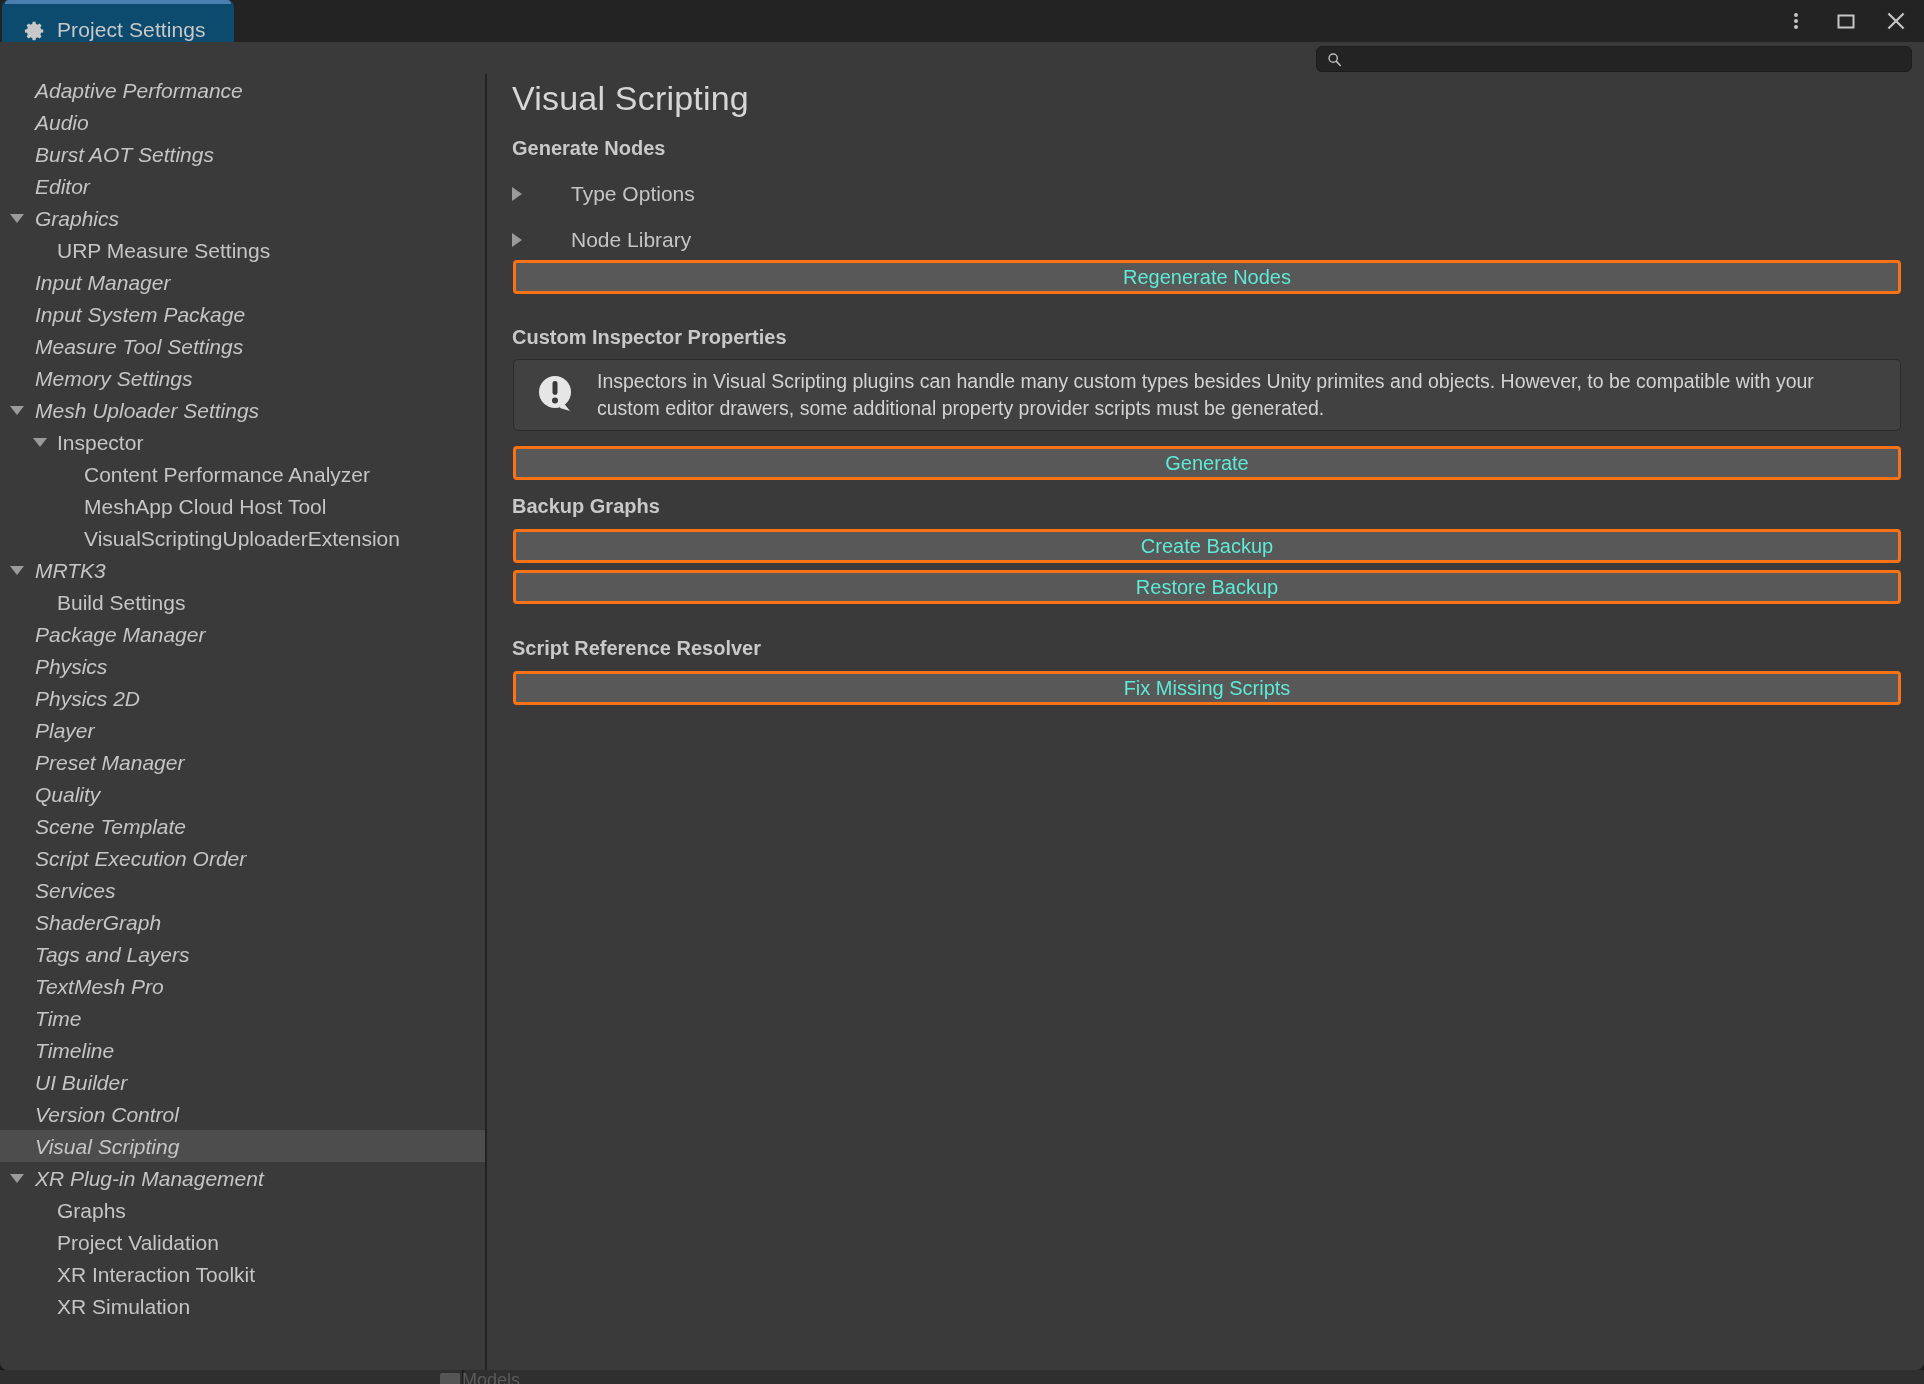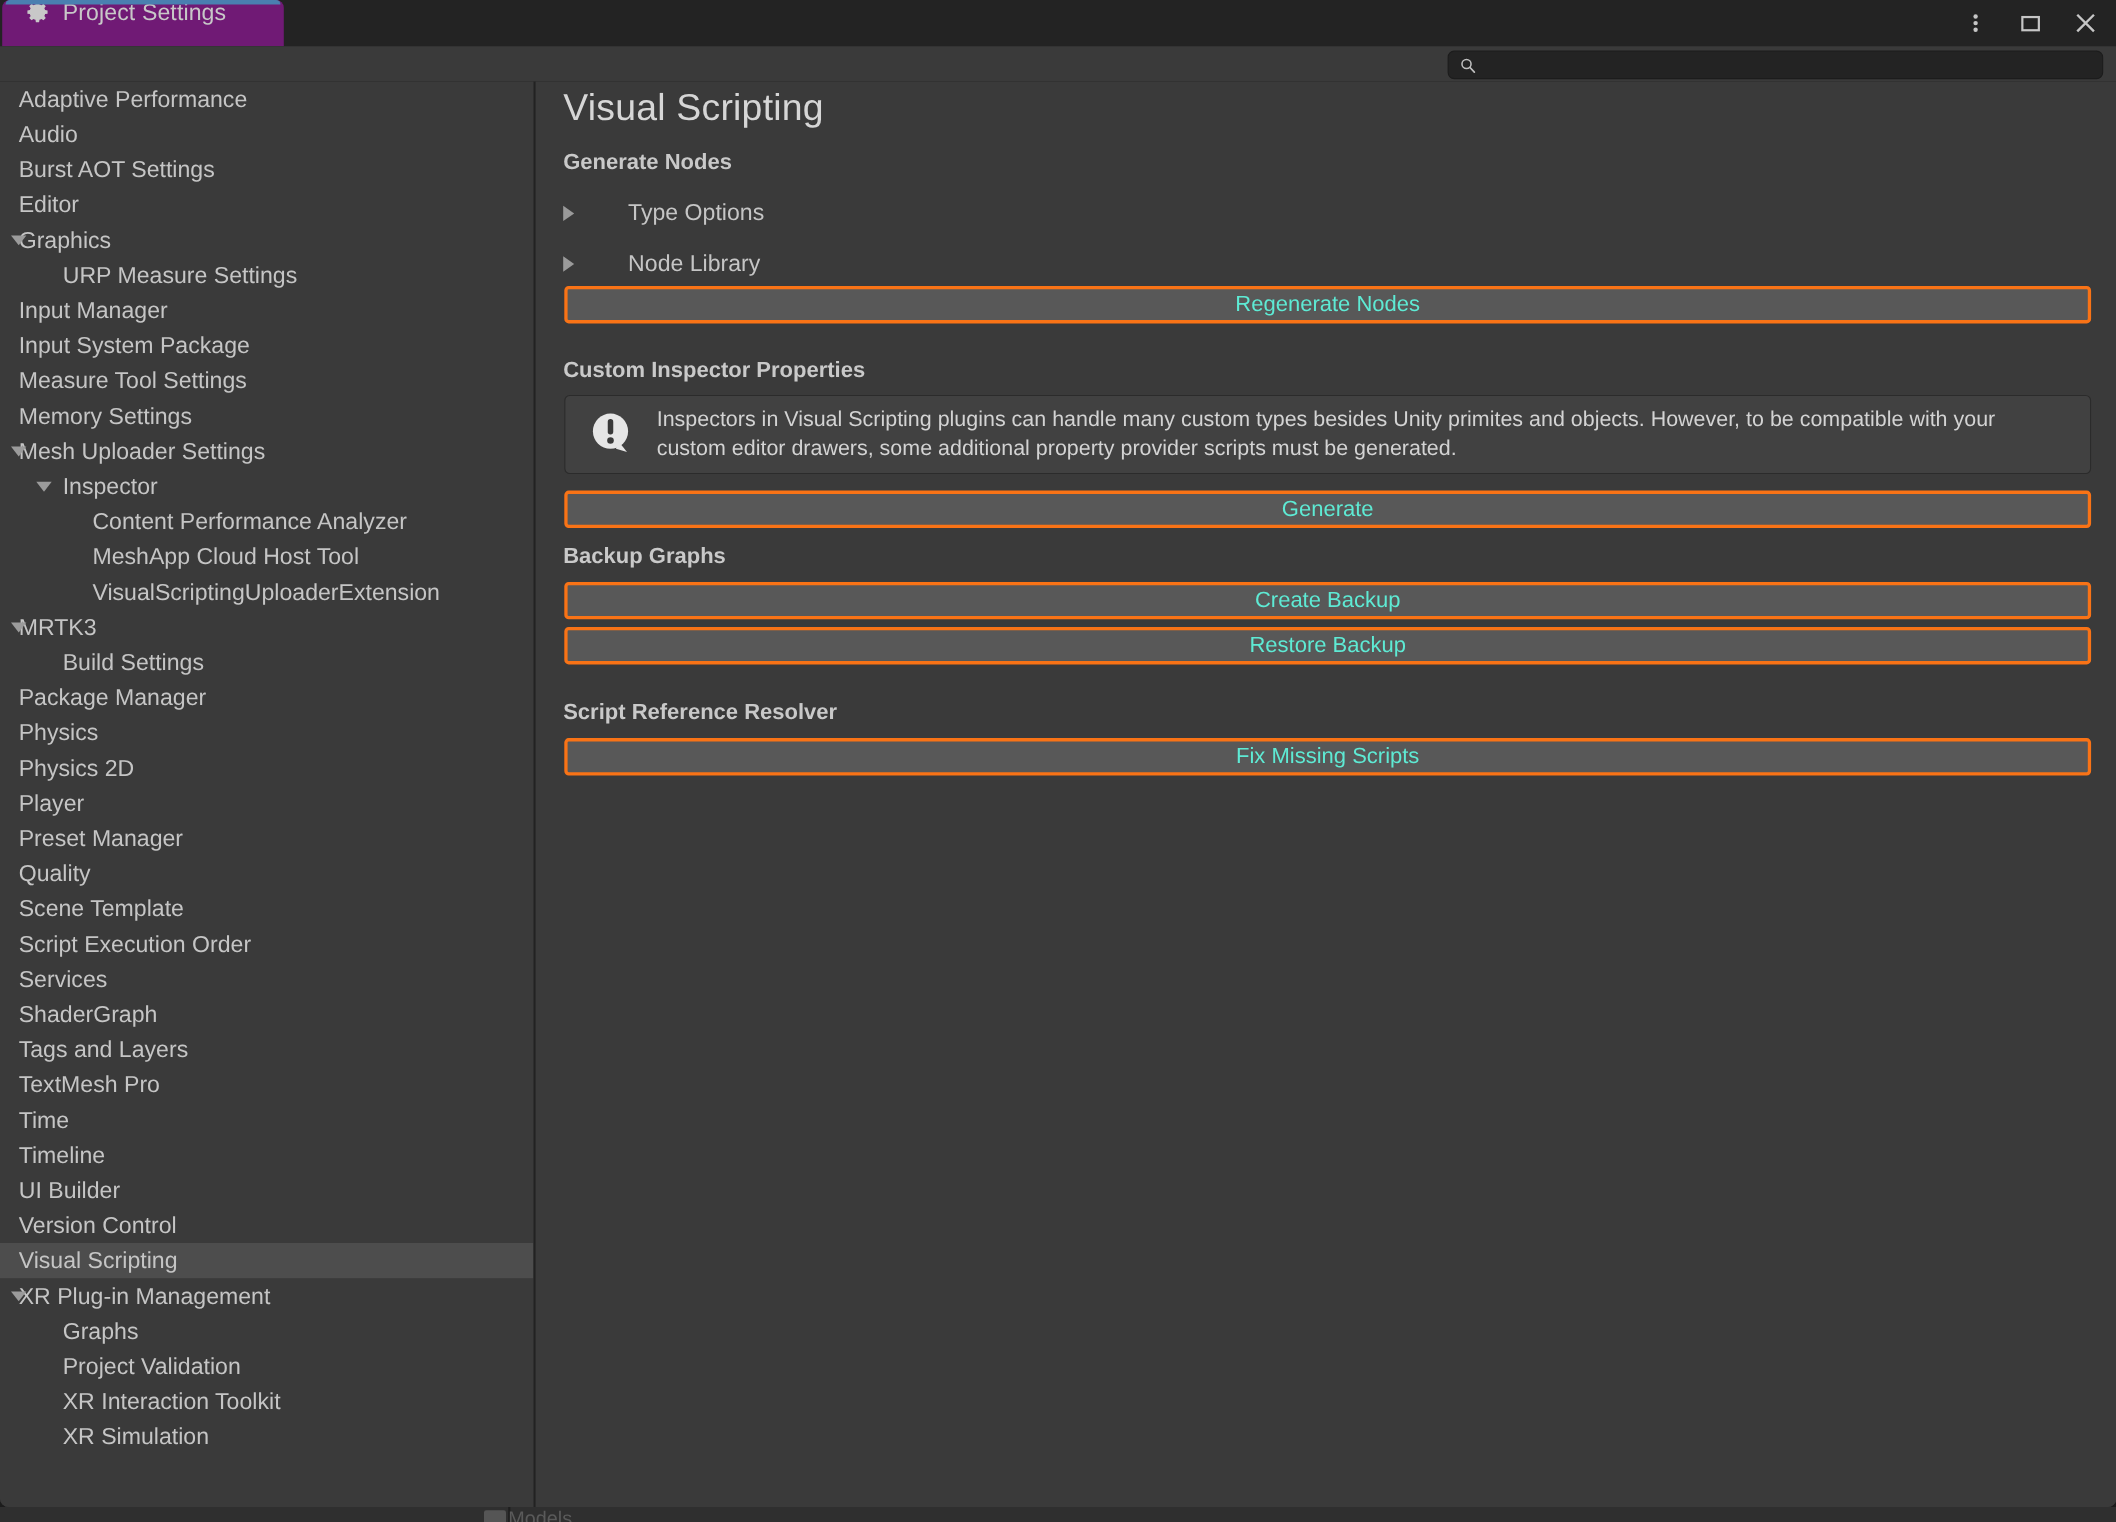--- a/index.html
+++ b/index.html
@@ -25,26 +25,26 @@
   #titlebar {
     position: absolute;
     left: 0; top: 0;
     width: 1924px; height: 42px;
     background: #232323;
   }
 
   #tab-project-settings {
     position: absolute;
     left: 2px; top: 0px;
-    width: 256px; height: 42px;
-    background: #701a75;
+    width: 232px; height: 42px;
+    background: #0c4a6e;
     border-top-left-radius: 7px;
     border-top-right-radius: 7px;
     display: flex;
-    align-items: flex-start;
+    align-items: flex-end;
     padding-left: 22px;
     cursor: pointer;
   }
   #tab-project-settings::before {
     content: "";
     position: absolute;
     left: 3px; right: 3px; top: 0px;
     height: 4px;
     background: #4a7fb0;
     border-top-left-radius: 5px;
@@ -164,21 +164,21 @@
     border-bottom: 6px solid transparent;
   }
   .tri.open {
     border-left: 7px solid transparent;
     border-right: 7px solid transparent;
     border-top: 9px solid #9b9b9b;
     border-bottom: none;
   }
 
   
-  .lvl0 .row-label { margin-left: 17px; }
+  .lvl0 .row-label { margin-left: 35px; font-style: italic; }
   .lvl1 .row-label { margin-left: 57px; }
   .lvl2 .row-label { margin-left: 84px; }
   .lvl0 .tri { left: 10px; }
   .lvl1 .tri { left: 33px; }
 
   
   #main-panel {
     position: absolute;
     left: 487px; top: 0;
     width: 1437px; height: 1296px;

